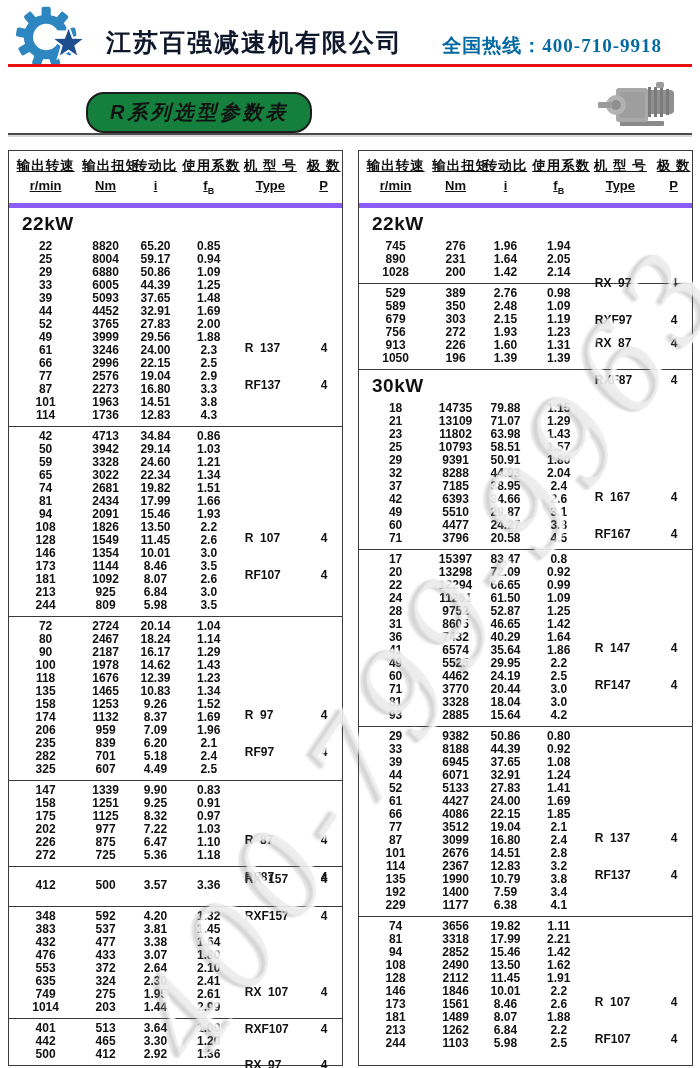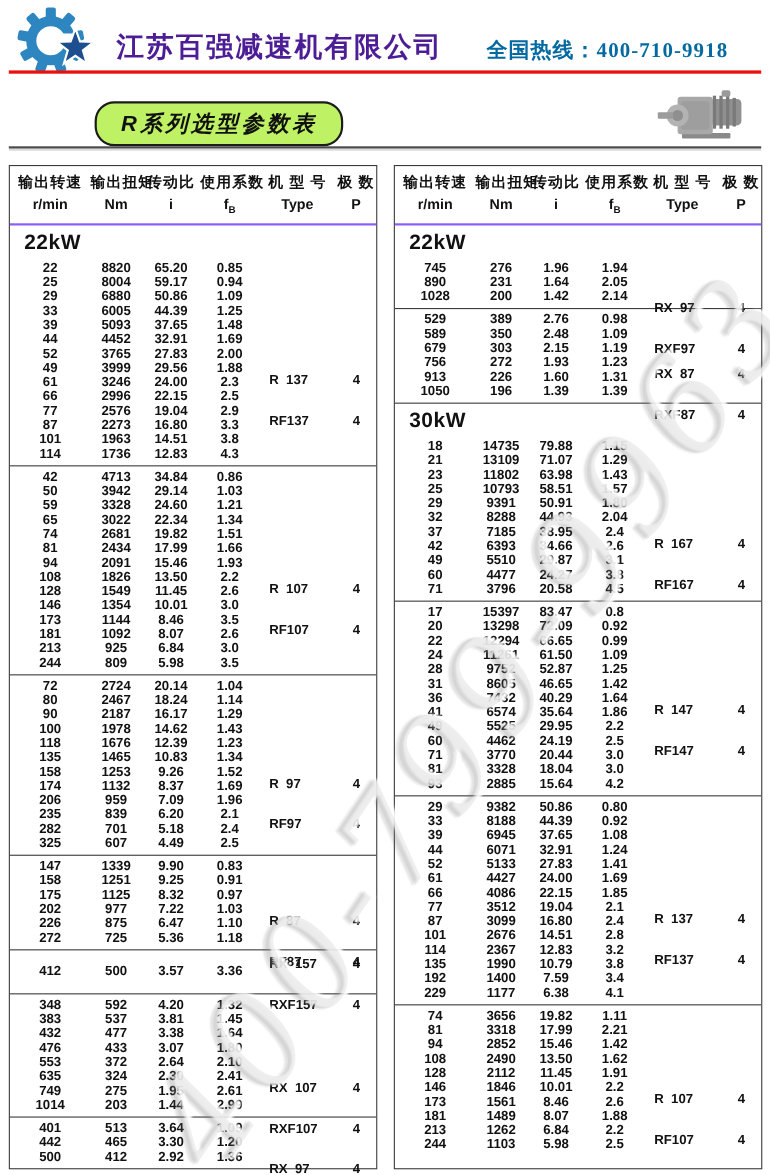--- a/index.html
+++ b/index.html
@@ -2,32 +2,32 @@
 <html><head>
 <meta charset="utf-8">
 <style>
   html,body{margin:0;padding:0;background:#fff;}
   body{
     width:700px;height:1068px;position:relative;overflow:hidden;
     font-family:"Liberation Sans","DejaVu Sans",sans-serif;color:#111;
   }
   
   .logo{position:absolute;left:12px;top:4px;}
-  .company{position:absolute;left:106px;top:26px;font-size:25px;font-weight:700;letter-spacing:2px;color:#4c1d95;}
+  .company{position:absolute;left:106px;top:26px;font-size:25px;font-weight:700;letter-spacing:2px;color:#0f172a;}
   .hotline{position:absolute;right:38px;top:33px;font-size:19px;font-weight:700;color:#0369a1;
            font-family:"Liberation Serif","DejaVu Serif",serif;letter-spacing:1px;}
   .red-line{position:absolute;top:64px;left:8px;right:8px;height:3px;background:#e8120d;}
   .banner-pill{position:absolute;left:86px;top:92px;border:2px solid #1c1c1c;border-radius:18px;
-               padding:5px 22px;font-size:20px;font-weight:700;font-style:italic;letter-spacing:3px;background:#bef264;}
+               padding:5px 22px;font-size:20px;font-weight:700;font-style:italic;letter-spacing:3px;background:#15803d;}
   .product{position:absolute;right:16px;top:74px;}
   .dark-line{position:absolute;top:133px;left:8px;right:8px;height:2px;background:#4a4a4a;box-shadow:0 2px 0 rgba(0,0,0,.15);}
   
   .tables{position:absolute;top:150px;left:8px;right:7px;display:flex;gap:15px;align-items:stretch;z-index:1;}
   .tcol{flex:1;border:1px solid #3a3a3a;background:transparent;}
-  .thead{display:grid;grid-template-columns:22% 14% 16% 16% 21% 11%;border-bottom:2px solid #8b5cf6;padding:6px 0 7px;}
+  .thead{display:grid;grid-template-columns:22% 14% 16% 16% 21% 11%;border-bottom:5px solid #8b5cf6;padding:6px 0 7px;text-decoration:underline;}
   .th{text-align:center;}
   .th-cn{font-size:13.5px;font-weight:700;letter-spacing:1px;white-space:pre;}
   .th-en{font-size:13px;font-weight:700;margin-top:3px;}
   .th-en sub{font-size:9px;}
   .section + .section{border-top:1px solid #3a3a3a;}
   .sec-title{font-size:19px;font-weight:700;padding:5px 0 2px 13px;letter-spacing:.5px;}
   .block{padding:3px 0 4px;}
   .block + .block{border-top:1px solid #3a3a3a;}
   .rows-wrap{position:relative;}
   .row{display:grid;grid-template-columns:22% 14% 16% 16%;line-height:13px;}

